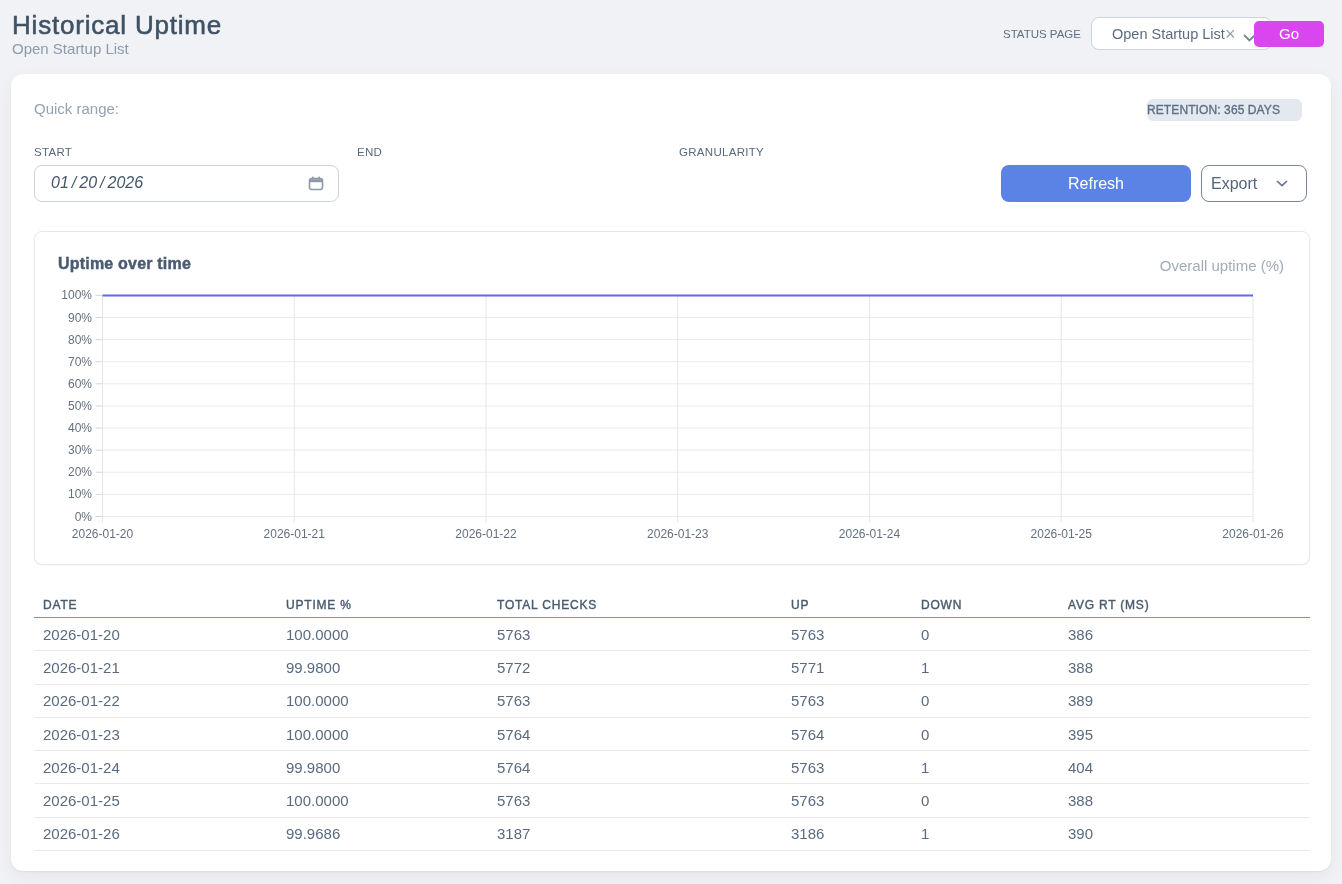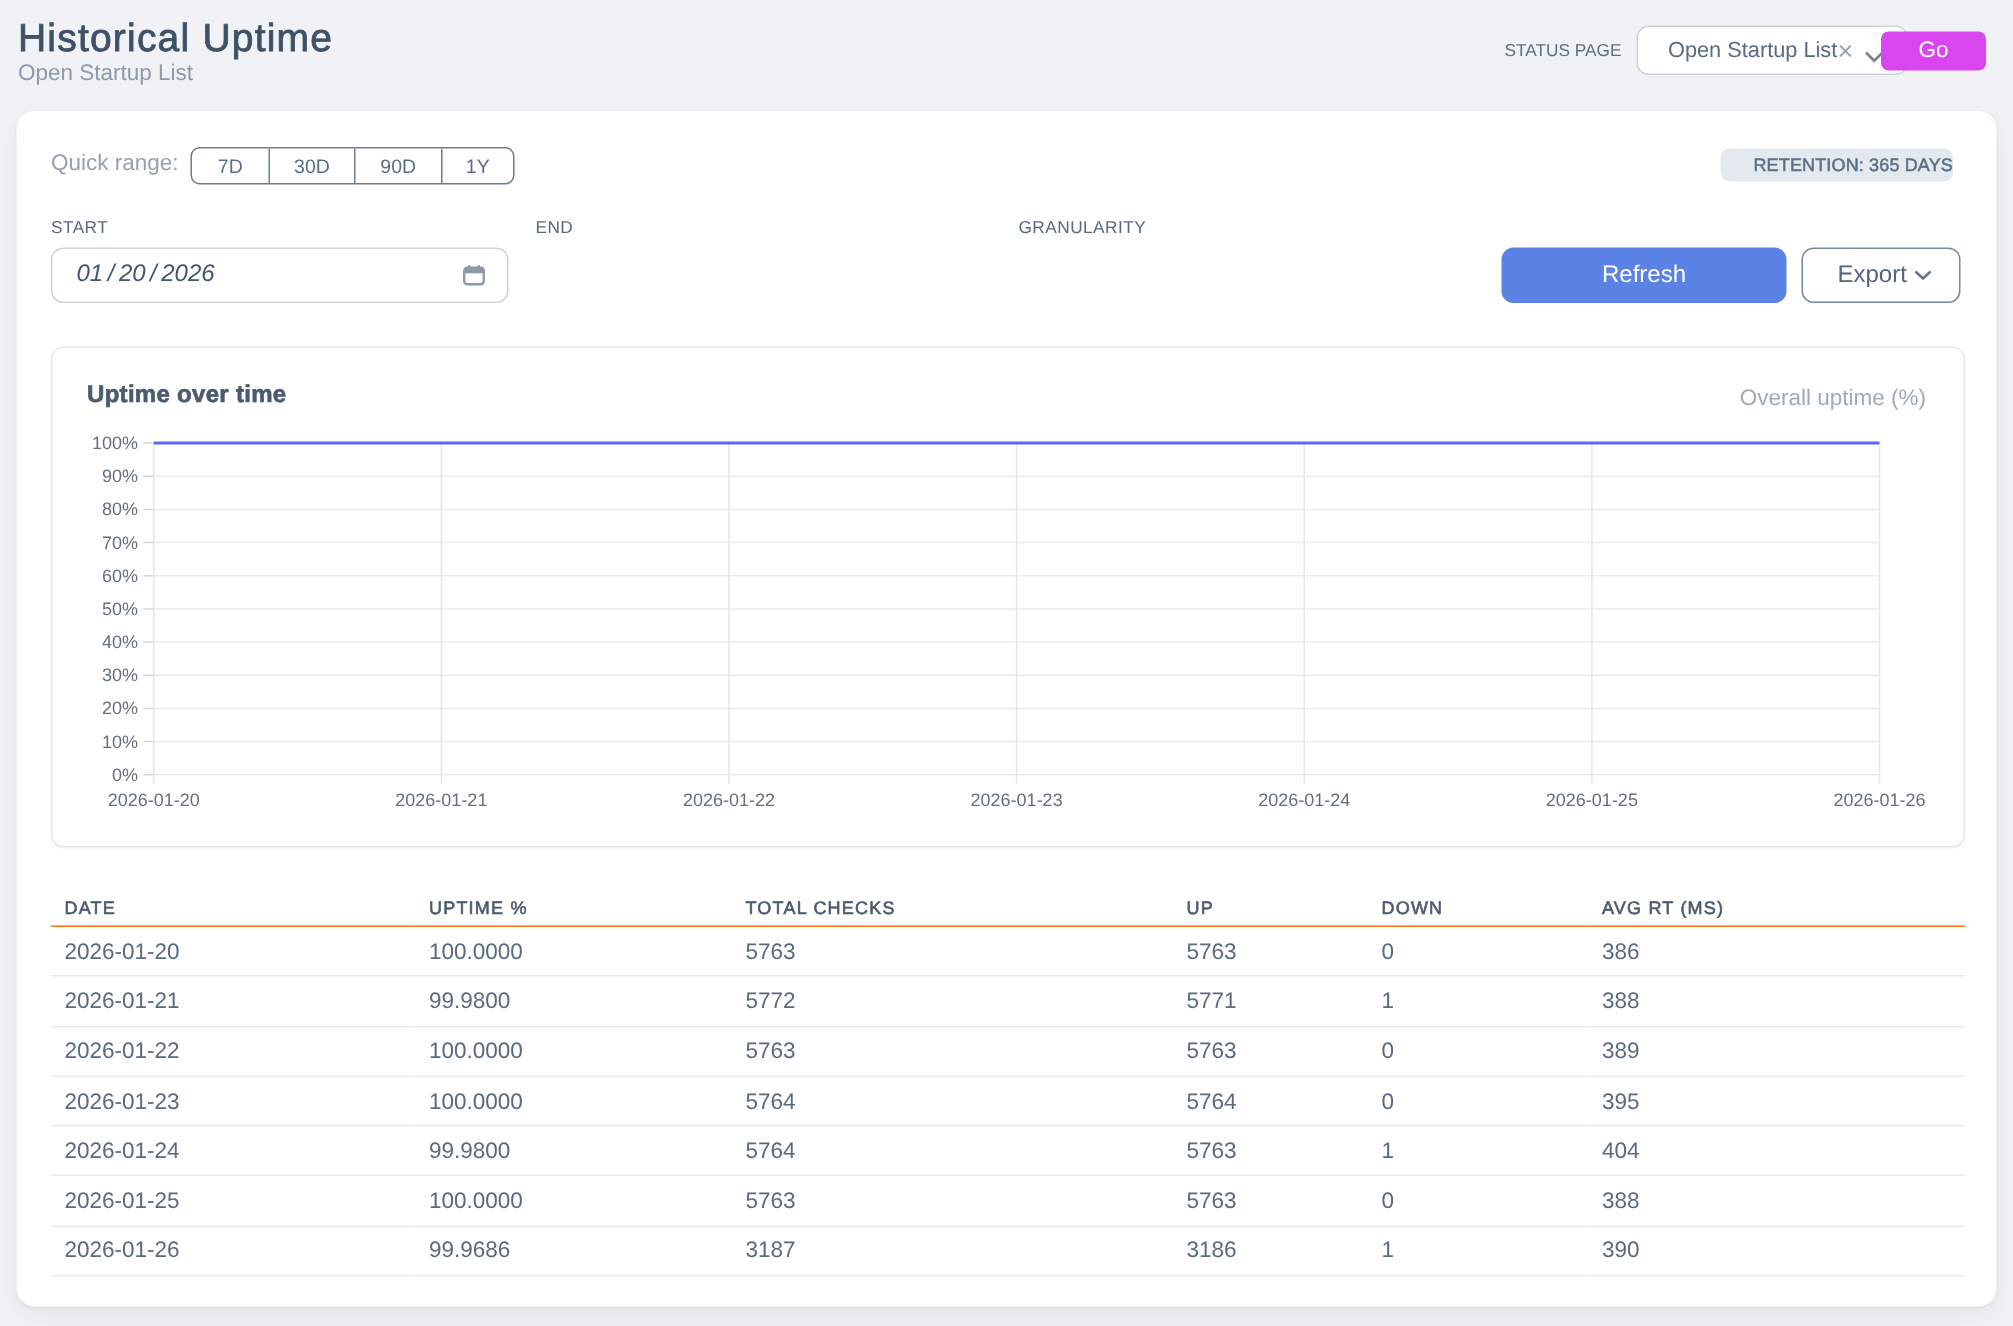--- a/index.html
+++ b/index.html
@@ -19,32 +19,32 @@
 
 .card { left:11px; top:74px; width:1320px; height:797px; background:#fff; border-radius:12px;
   box-shadow:0 1px 2px rgba(16,24,40,.06), 0 6px 18px rgba(16,24,40,.05); }
 
 
 .qr-label { left:23px; top:26px; font-size:15px; color:#95a1b1; }
 .qr-group { left:116px; top:24px; height:25px; display:flex; border:1px solid #6b7d96; border-radius:6px; overflow:hidden; }
 .qr-group div { font-size:13px; color:#5a6e86; line-height:23px; text-align:center; border-left:1px solid #6b7d96; }
 .qr-group div:first-child { border-left:none; }
 .retention { left:1136px; top:25px; width:155px; height:22px; background:#e4e9ef; border-radius:6px;
-  font-size:12px; font-weight:normal; -webkit-text-stroke:0.35px #5d7086; color:#5d7086; letter-spacing:.1px; text-align:right; line-height:22px; }
+  font-size:12px; font-weight:normal; -webkit-text-stroke:0.35px #5d7086; color:#5d7086; letter-spacing:.1px; text-align:left; line-height:22px; }
 
 
 .flabel { top:72px; font-size:11.5px; color:#57697e; letter-spacing:.3px; font-weight:normal; }
 .input { top:91px; height:37px; background:#fff; border:1px solid #ccd3dd; border-radius:8px;font-style:italic; }
 .dtxt { left:16px; top:8px; font-size:16px; color:#44566b; }
 .dtxt span.sl { margin:0 3px; color:#44566b; }
 .chev { stroke:#7a8594; stroke-width:1.8; fill:none; }
 .refresh { left:990px; top:91px; width:190px; height:37px; background:#5b83e5; border-radius:8px;
   color:#fff; font-size:16px; text-align:center; line-height:37px; }
 .export { left:1190px; top:91px; width:106px; height:37px; background:#fff; border:1px solid #76879c; border-radius:8px;
-  color:#52657c; font-size:16px; text-align:left; padding-left:23px; line-height:35px; }
+  color:#52657c; font-size:16px; text-align:left; padding-left:9px; line-height:35px; }
 .chev2 { stroke:#67758a; stroke-width:1.7; fill:none; }
 
 
 .chart-card { left:23px; top:157px; width:1276px; height:334px; background:#fff; border:1px solid #e4e9ef; border-radius:8px;
   box-shadow:0 1px 2px rgba(16,24,40,.04); }
 .cc-title { left:23px; top:23px; font-size:16px; font-weight:bold; -webkit-text-stroke:0.45px #4a5b70; color:#4a5b70; letter-spacing:.2px; }
 .cc-right { right:25px; top:25px; font-size:15px; color:#a0abba;margin-left:48px; }
 
 
 .tbl { left:23px; top:517px; width:1276px; border-collapse:collapse; table-layout:fixed; }
@@ -61,26 +61,20 @@
     <div class="abs sp-text">Open Startup List</div>
     <div class="abs sp-x">×</div>
     <svg class="abs" style="left:151px;top:16px" width="13" height="9">
       <path class="chev" d="M1 1 L6.5 6.5 L12 1"></path>
     </svg>
   </div>
   <div class="abs go-btn">Go</div>
 
   <div class="abs card">
     <div class="abs qr-label">Quick range:</div>
-    <div class="abs qr-group">
-      <div style="width:51px">7D</div>
-      <div style="width:57px">30D</div>
-      <div style="width:58px">90D</div>
-      <div style="width:48px">1Y</div>
-    </div>
     <div class="abs retention">RETENTION: 365 DAYS</div>
 
     <div class="abs flabel" style="left:23px">START</div>
     <div class="abs flabel" style="left:346px">END</div>
     <div class="abs flabel" style="left:668px">GRANULARITY</div>
 
     <div class="abs input" style="left:23px;width:305px">
       <div class="abs dtxt">01<span class="sl">/</span>20<span class="sl">/</span>2026</div>
       <svg class="abs" style="left:273px;top:10px" width="16" height="16" viewBox="0 0 16 16">
         <path d="M3.5 2.5 h9 a2 2 0 0 1 2 2 v7 a2 2 0 0 1 -2 2 h-9 a2 2 0 0 1 -2 -2 v-7 a2 2 0 0 1 2 -2 z" fill="none" stroke="#8e99a8" stroke-width="1.6"></path>

